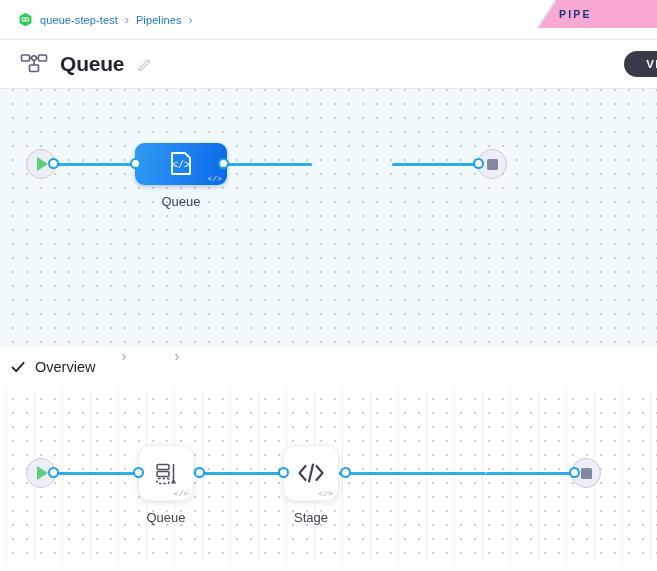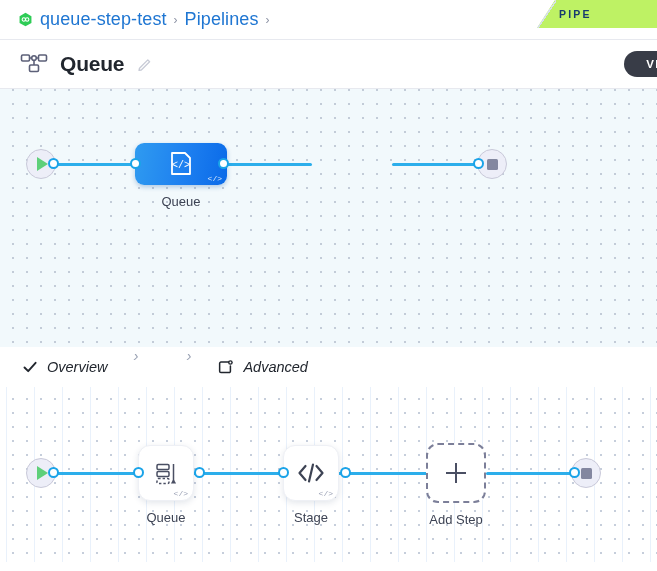--- a/index.html
+++ b/index.html
@@ -25,38 +25,38 @@
   }
   .bc-hex {
     width: 15px; height: 15px;
     margin-right: 7px;
     flex: none;
     position: relative;
   }
   .bc-hex svg { display: block; }
   .bc-link {
     color: #1f76d2;
-    font-size: 18px;
+    font-size: 11px;
     letter-spacing: .1px;
     cursor: pointer;
     white-space: nowrap;
   }
   .bc-sep {
     color: #8d93a5;
     font-size: 12px;
     margin: 0 7px;
     font-weight: 400;
   }
 
   
   .ribbon {
     position: absolute;
     top: 0; right: 0;
     width: 120px; height: 28px;
-    background: #bef264;
+    background: #f9a8d4;
     color: #173a6e;
     font-size: 10.5px;
     font-weight: bold;
     letter-spacing: 2.2px;
     display: flex;
     align-items: center;
     padding-left: 22px;
     clip-path: polygon(18px 0, 100% 0, 100% 100%, 0 100%);
     z-index: 7;
     overflow: hidden;
@@ -236,23 +236,22 @@
     font-family: "Liberation Mono", monospace;
   }
   .corner-code.dark { color: #9aa0b4; }
 
   
   .tab-bar {
     position: relative;
     height: 40px;
     display: flex;
     background: #ffffff;
-    padding-left: 20px;
+    padding-left: 8px;
     z-index: 4;
-    font-style: italic;
   }
   .tab {
     display: flex;
     align-items: center;
     height: 40px;
     cursor: pointer;
     position: relative;
     padding: 0 2px;
   }
   .tab-ico { margin-right: 9px; display: flex; align-items: center; }
@@ -362,31 +361,20 @@
         </svg>
       </span>
       <span class="tab-label">Overview</span>
     </div>
 
     <span class="tab-chev">›</span>
 
 
     <span class="tab-chev">›</span>
 
-    <div class="tab">
-      <span class="tab-ico">
-        <svg width="17" height="17" viewBox="0 0 18 18">
-          <path d="M13 3.2 H4.2 A1.4 1.4 0 0 0 2.8 4.6 V13 A1.4 1.4 0 0 0 4.2 14.4
-                   H12.8 A1.4 1.4 0 0 0 14.2 13 V7.5" fill="none" stroke="#21262e" stroke-width="1.6" stroke-linecap="round"></path>
-          <circle cx="14.2" cy="3.7" r="2.5" fill="#21262e"></circle>
-          <circle cx="14.2" cy="3.7" r="1" fill="#ffffff"></circle>
-        </svg>
-      </span>
-      <span class="tab-label">Advanced</span>
-    </div>
   </div>
 
   <div class="canvas canvas-bottom">
 
     <div class="edge" style="left:52px; top:85px; width:86px;"></div>
     <div class="edge" style="left:138px; top:85px; width:58px;"></div>
     <div class="edge" style="left:198px; top:85px; width:86px;"></div>
     <div class="edge" style="left:284px; top:85px; width:62px;"></div>
     <div class="edge" style="left:344px; top:85px; width:142px;"></div>
     <div class="edge" style="left:486px; top:85px; width:90px;"></div>
@@ -423,26 +411,20 @@
             <path d="M17 4.5 L13 21.5"></path>
           </g>
         </svg>
         <span class="corner-code dark">&lt;/&gt;</span>
       </div>
       <span class="node-label">Stage</span>
     </div>
     <div class="port" style="left:278px; top:80px;"></div>
     <div class="port" style="left:340px; top:80px;"></div>
 
-    <div class="node" style="left:426px; top:56px;">
-      <div class="node-box node-add node-add-step">
-        <span class="plus"></span>
-      </div>
-      <span class="node-label">Add Step</span>
-    </div>
 
     <div class="port" style="left:569px; top:80px;"></div>
     <div class="terminal" style="left:571px; top:71px;">
       <span class="stop-sq"></span>
     </div>
   </div>
 
 </div>
 
 </body></html>

